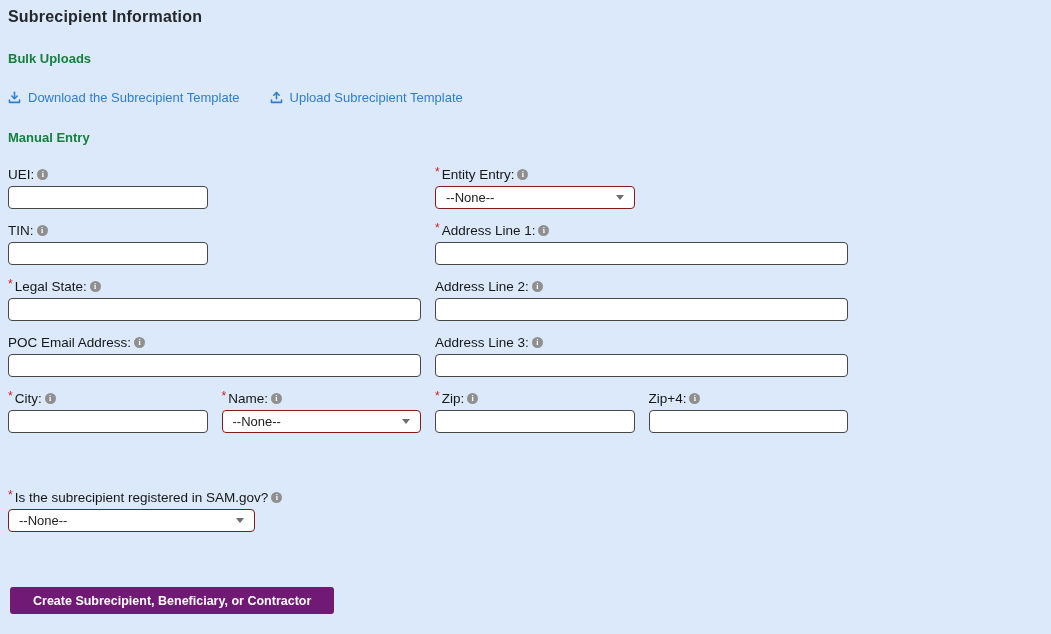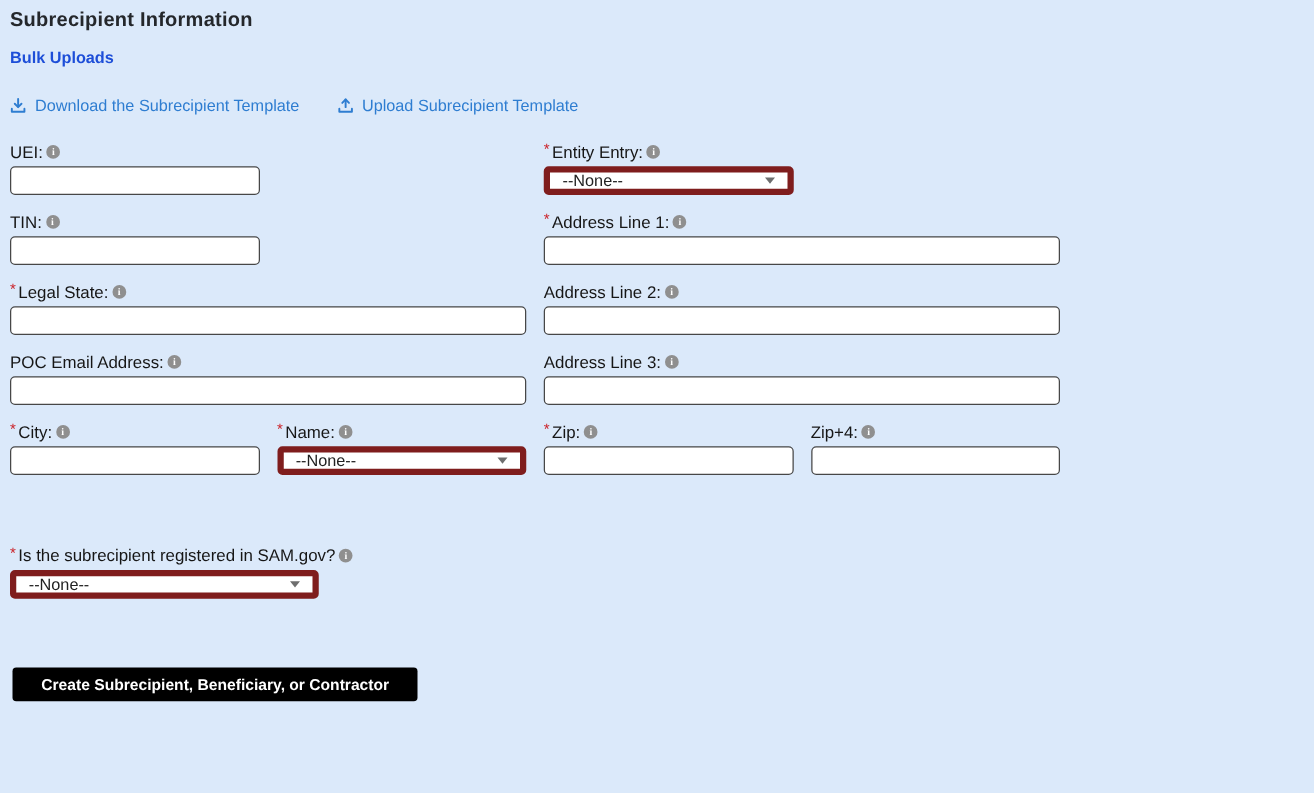--- a/index.html
+++ b/index.html
@@ -7,21 +7,21 @@
   body {
     background:#dbe9fa;
     font-family:"Liberation Sans", sans-serif;
     color:#1b1b1b;
     overflow:hidden;
   }
   .page { padding:8px 7px 0 8px; width:855px; height:634px; position:relative; }
 
   .page-title { font-size:16px; font-weight:700; color:#24272b; letter-spacing:.2px; }
 
-  .section-heading { font-size:13px; font-weight:700; color:#1d4ed8; margin-top:12px; }
+  .section-heading { font-size:13px; font-weight:700; color:#15803d; margin-top:25px; }
 
   .links-row { display:flex; gap:30px; margin-top:24px; align-items:center; }
   .tmpl-link {
     display:inline-flex; align-items:center; gap:7px;
     color:#2e7dd1; font-size:13px; text-decoration:none; cursor:pointer;text-align:right;
   }
   .tmpl-link svg { display:block; }
 
   .form-grid {
     display:grid;
@@ -57,37 +57,37 @@
     font-family:"Liberation Serif", serif; cursor:pointer; flex:0 0 auto;
   }
   .txt {
     height:23px; width:100%;
     border:1px solid #474747; border-radius:4px;
     background:#ffffff; padding:0 8px;
     font:13px "Liberation Sans", sans-serif; color:#1b1b1b; outline:none;
   }
   .select {
     height:23px; width:100%;
-    border:5px solid #7f1d1d; border-radius:4px;
+    border:1px solid #7f1d1d; border-radius:4px;
     background:#ffffff; padding:0 10px;
     display:flex; align-items:center; justify-content:space-between;
     font-size:13px; color:#222222; cursor:pointer;
   }
   .caret {
     width:0; height:0;
     border-left:4.5px solid transparent; border-right:4.5px solid transparent;
     border-top:5px solid #6e6e6e;
   }
 
   .sam-block { width:247px; margin-top:57px; }
 
   .create-btn {
     margin-top:55px; margin-left:2px;
     height:27px; padding:0 23px;
-    background:#000000; color:#ffffff;
+    background:#701a75; color:#ffffff;
     border:none; border-radius:3px;
     font:700 12.5px "Liberation Sans", sans-serif;
     cursor:pointer; display:inline-flex; align-items:center;
   }
 </style>
 </head>
 <body>
 
 <div class="page">
 
@@ -111,20 +111,21 @@
         <svg width="13" height="13" viewBox="0 0 16 16" fill="none" stroke="#2e7dd1" stroke-width="1.9" stroke-linecap="round" stroke-linejoin="round">
           <path d="M8 9.5V2"></path>
             <path d="M4.7 5.3 8 2l3.3 3.3"></path>
             <path d="M1.8 11v3h12.4v-3"></path>
         </svg>
       </span>
       <span>Upload Subrecipient Template</span>
     </a>
   </div>
 
+  <div class="section-heading">Manual Entry</div>
 
   <div class="form-grid">
 
     <div class="field f-uei">
       <div class="lbl">
         <span>UEI:</span>
         <span class="info">i</span>
       </div>
       <input class="txt" type="text" value="" style="">
     </div>

